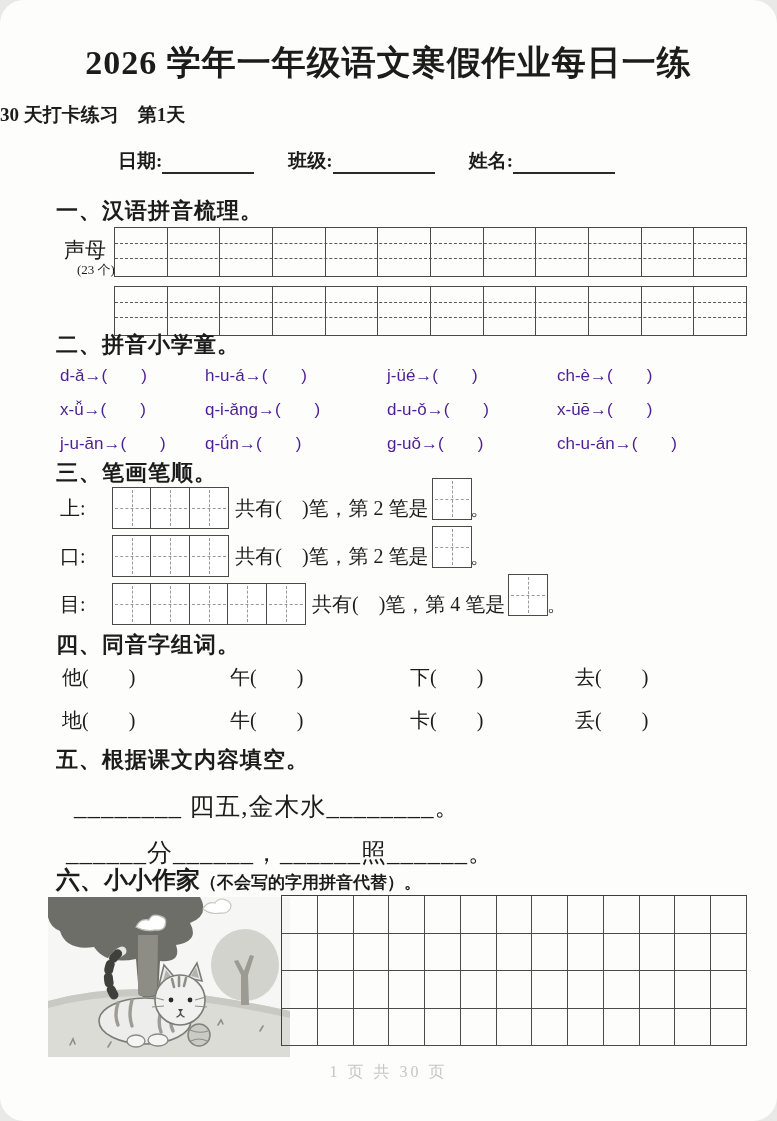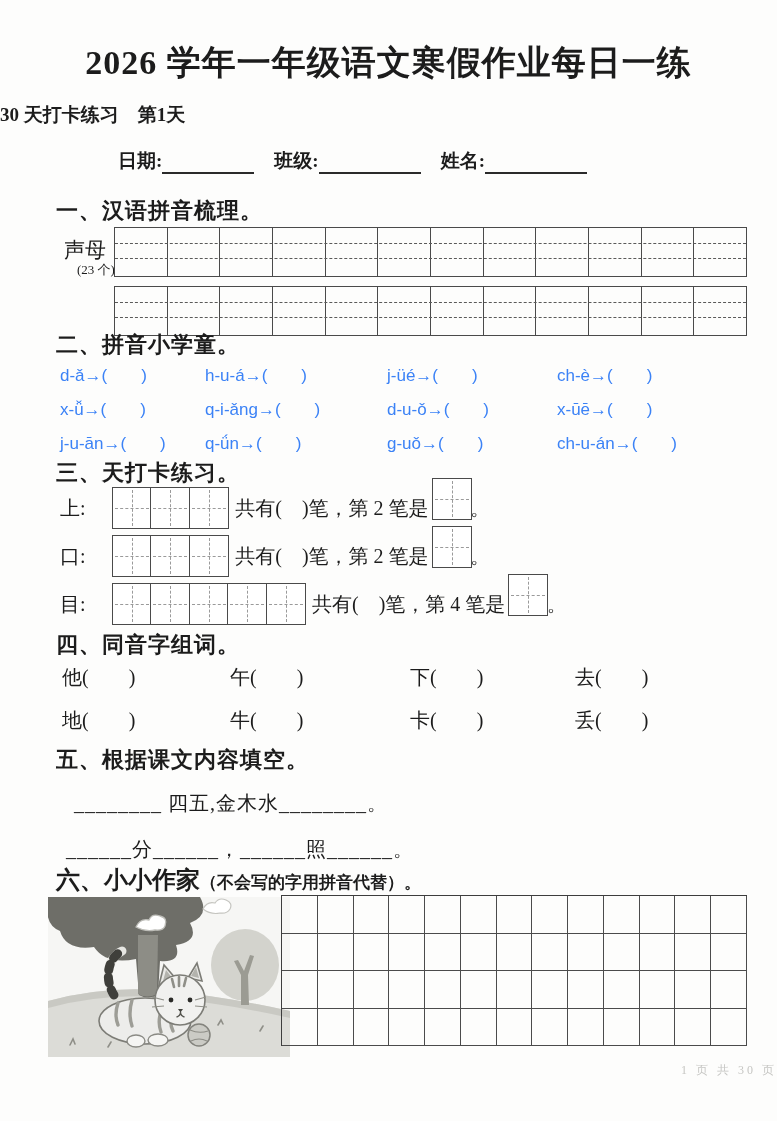--- a/index.html
+++ b/index.html
@@ -1,32 +1,33 @@
 <!DOCTYPE html>
 <html><head>
 <meta charset="utf-8">
 <style>
   html,body { margin:0; padding:0; background:#e9e9e7; }
   .page {
     position:relative; width:777px; height:1121px; margin:0 auto;
     background:#fdfdfc; color:#1c1c1c;
     font-family:"Liberation Serif","DejaVu Serif",serif;
     overflow:hidden;
+    border-radius:24px;
   }
   .title {
     position:absolute; top:40px; left:0; width:100%;
     text-align:center; font-size:34px; font-weight:700; letter-spacing:1px;
   }
   .subtitle {
     position:absolute; top:102px; left:0; width:100%;
     text-align:left; font-size:19px; font-weight:600;
   }
   .info-row {
     position:absolute; top:148px; left:118px;
-    display:flex; align-items:flex-end; gap:20px;
+    display:flex; align-items:flex-end; gap:34px;
     font-size:19px; font-weight:700;
   }
   .info-field { display:flex; align-items:flex-end; }
   .blank {
     display:inline-block; border-bottom:2px solid #2a2a2a; height:20px;
   }
   .sec-heading {
     position:absolute; left:56px;
     font-size:22px; font-weight:700; letter-spacing:1px;
   }
@@ -42,21 +43,21 @@
   .fourline::before, .fourline::after {
     content:""; position:absolute; left:0; right:0; border-top:1.5px dashed #5a5a5a; z-index:2;
   }
   .fourline::before { top:32%; }
   .fourline::after  { top:63%; }
   
   .pinyin-grid {
     position:absolute; left:60px; top:364px; width:680px;
     display:grid; grid-template-columns:145px 182px 170px 173px;
     row-gap:11px; font-family:"Liberation Sans","DejaVu Sans",sans-serif;
-    font-size:17px; color:#3b82f6; white-space:pre;
+    font-size:17px; color:#4c1d95; white-space:pre;
   }
   
   .stroke-row {
     position:absolute; left:60px; display:flex; align-items:center;
     font-size:20px;
   }
   .stroke-char { width:52px; font-size:20px; }
   .tzg-strip { display:flex; }
   .tzg {
     width:40px; height:42px; border:1.6px solid #4a4a4a;
@@ -72,36 +73,36 @@
   }
   .stroke-q { margin-left:8px; }
   .answer-box { transform:translateY(-9px); margin-left:3px; }
   
   .words-grid {
     position:absolute; left:62px; top:664px; width:660px;
     display:grid; grid-template-columns:168px 180px 165px 147px;
     row-gap:16px; font-size:20px; white-space:pre;
   }
   
-  .fill-line { position:absolute; font-size:20px; letter-spacing:1px; white-space:pre; }
+  .fill-line { position:absolute; font-size:25px; letter-spacing:1px; white-space:pre; }
   
   .sec6-heading { position:absolute; left:56px; top:864px; font-size:24px; font-weight:700; }
   .sec6-note { font-size:17px; font-weight:600;font-family:Liberation Mono, monospace; }
   .illustration {
     position:absolute; left:48px; top:897px; width:242px; height:160px;
   }
   .comp-grid {
     position:absolute; left:281px; top:895px; width:466px; height:151px;
     display:grid; border-top:1.4px solid #3d3d3d; border-left:1.4px solid #3d3d3d;
     box-sizing:border-box;
   }
   .comp-cell { border-right:1.2px solid #4b4b4b; border-bottom:1.2px solid #4b4b4b; }
   .footer {
-    position:absolute; top:1062px; left:0; width:100%; text-align:right;
-    font-size:12px; color:#c6c6c3; letter-spacing:3px;
+    position:absolute; top:1062px; left:0; width:100%; text-align:center;
+    font-size:16px; color:#c6c6c3; letter-spacing:3px;
   }
 </style>
 </head>
 <body>
 
 <div class="page">
 
   <div class="title">2026 学年一年级语文寒假作业每日一练</div>
   <div class="subtitle">30 天打卡练习　第1天</div>
 
@@ -161,21 +162,21 @@
     <span>x-ǚ→(　　)</span>
     <span>q-i-ǎng→(　　)</span>
     <span>d-u-ǒ→(　　)</span>
     <span>x-ūē→(　　)</span>
     <span>j-u-ān→(　　)</span>
     <span>q-ǘn→(　　)</span>
     <span>g-uǒ→(　　)</span>
     <span>ch-u-án→(　　)</span>
   </div>
 
-  <div class="sec-heading" style="top:458px">三、天打卡练习。</div>
+  <div class="sec-heading" style="top:458px">三、笔画笔顺。</div>
 
   <div class="stroke-row" style="top:487px">
     <span class="stroke-char">上:</span>
     <span class="tzg-strip">
         <div class="tzg"></div>
         <div class="tzg"></div>
         <div class="tzg"></div>
       </span>
     <span class="stroke-q">共有(　)笔，第 2 笔是</span>
     <span class="tzg answer-box"></span>

